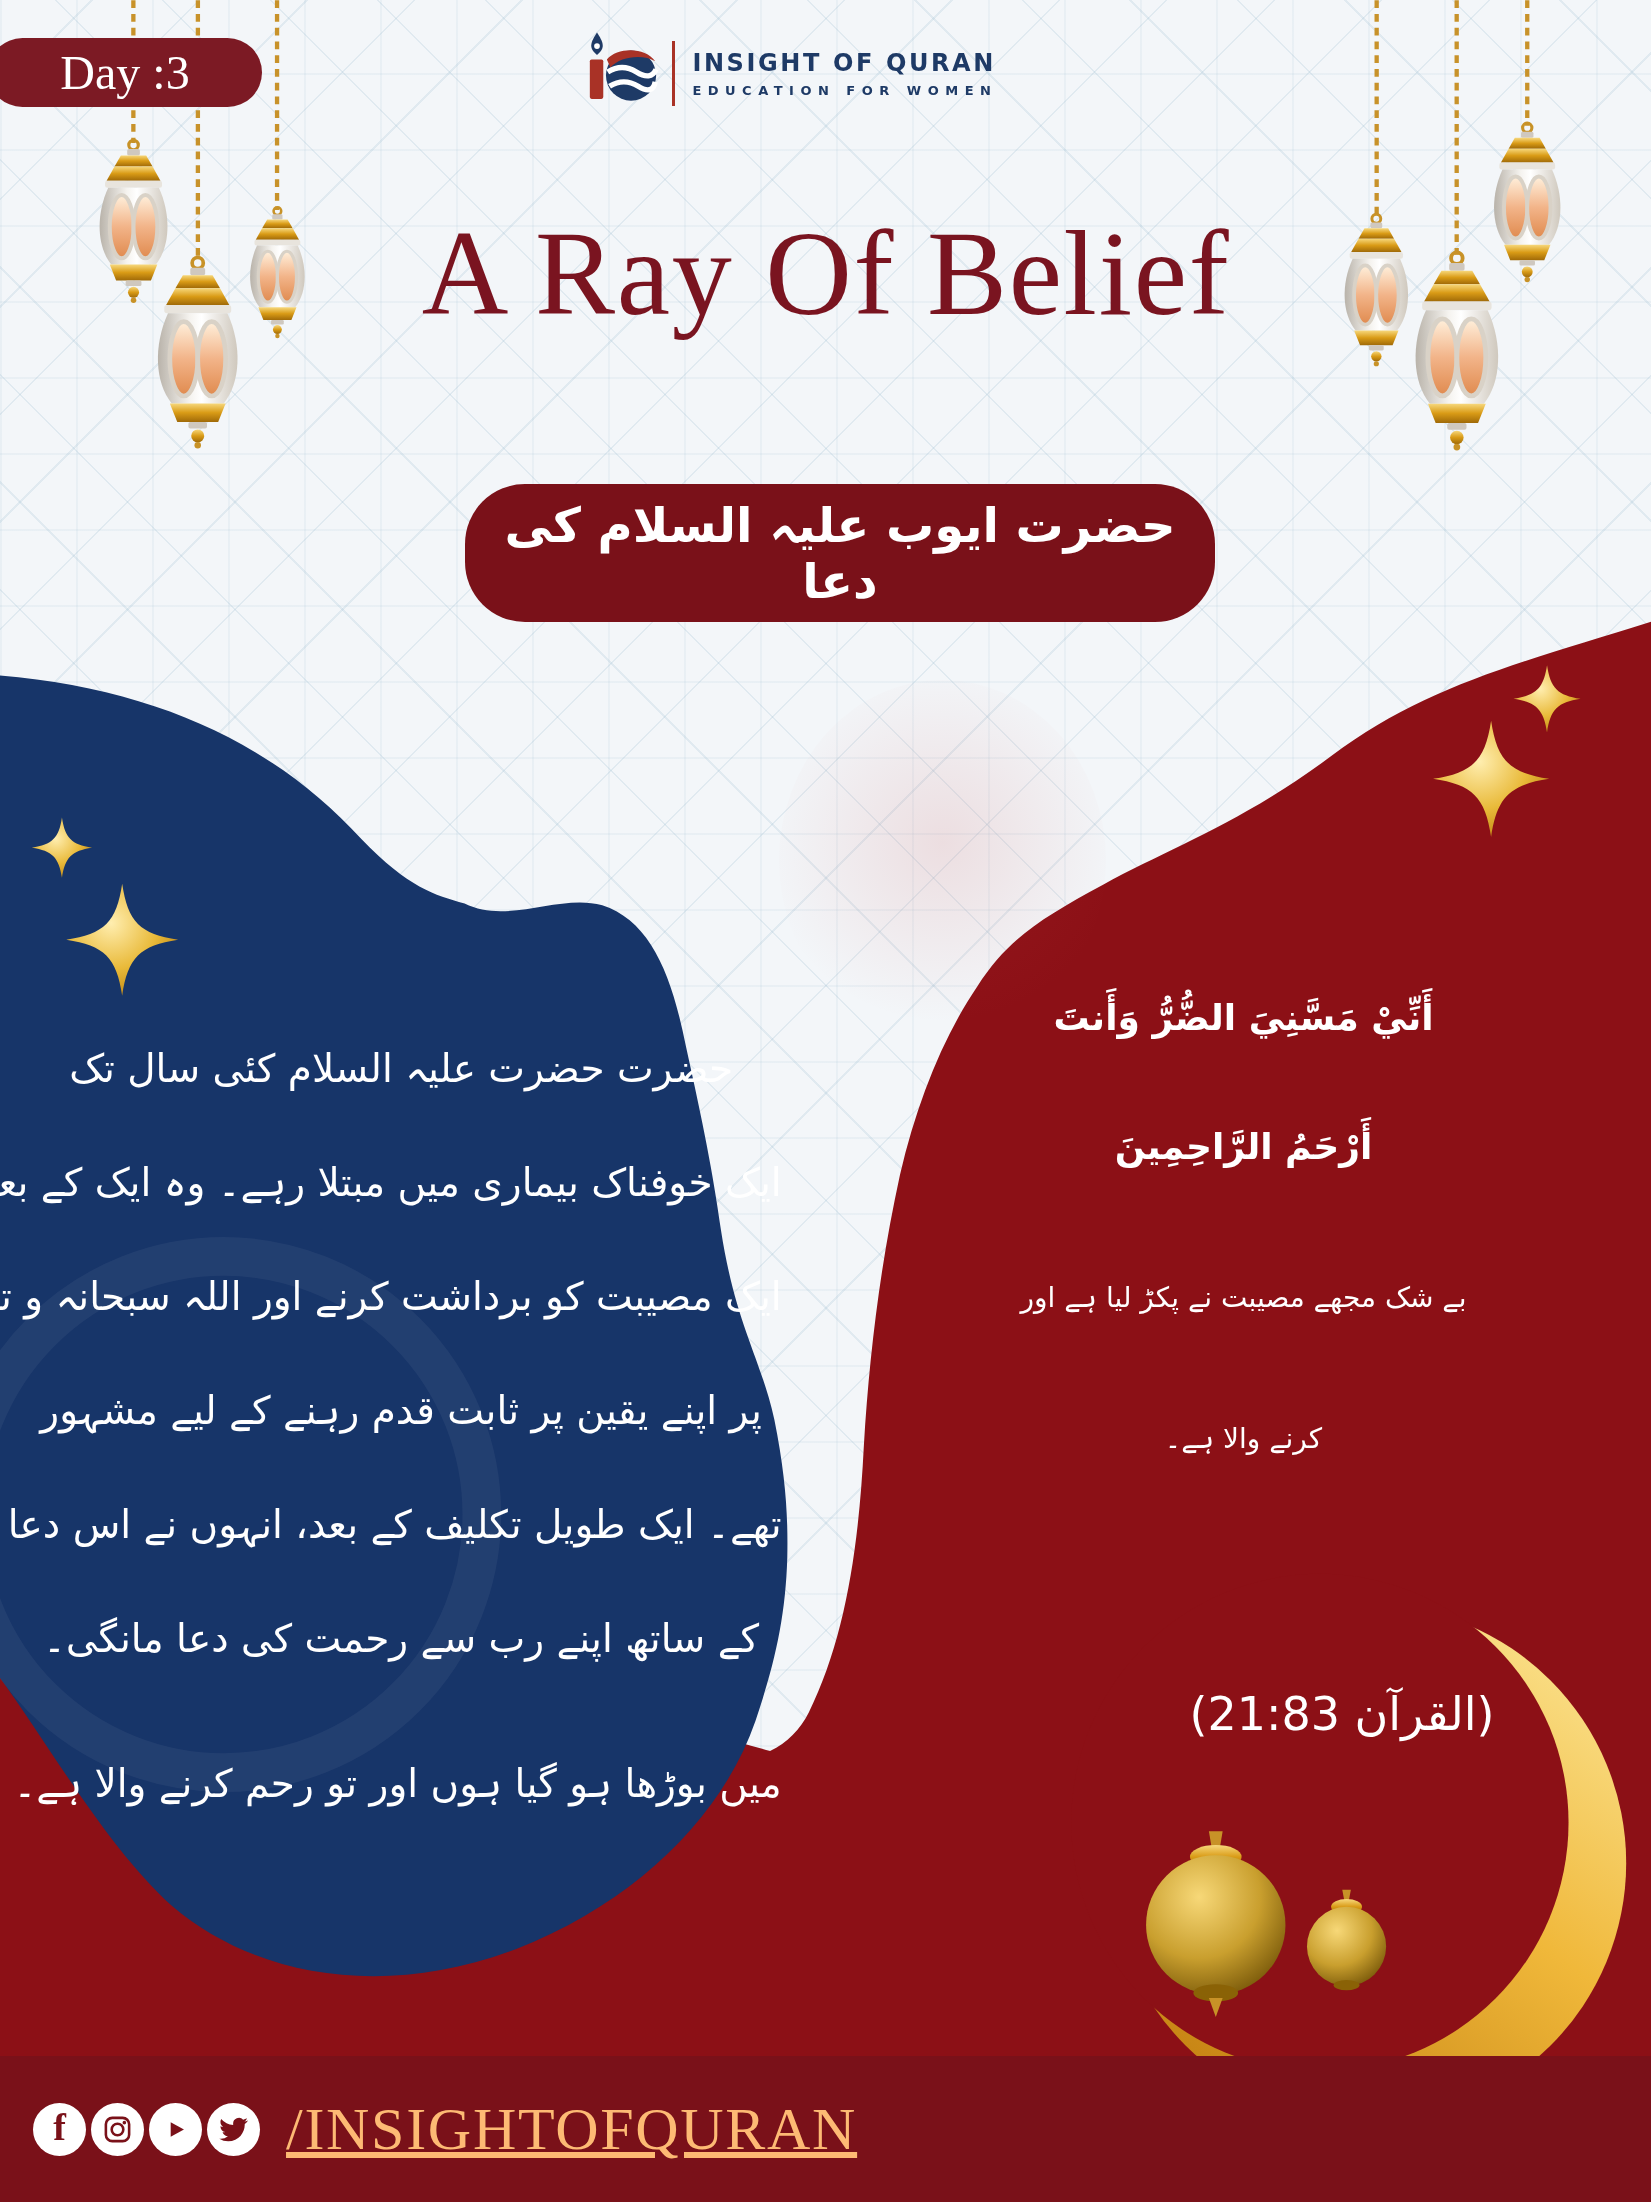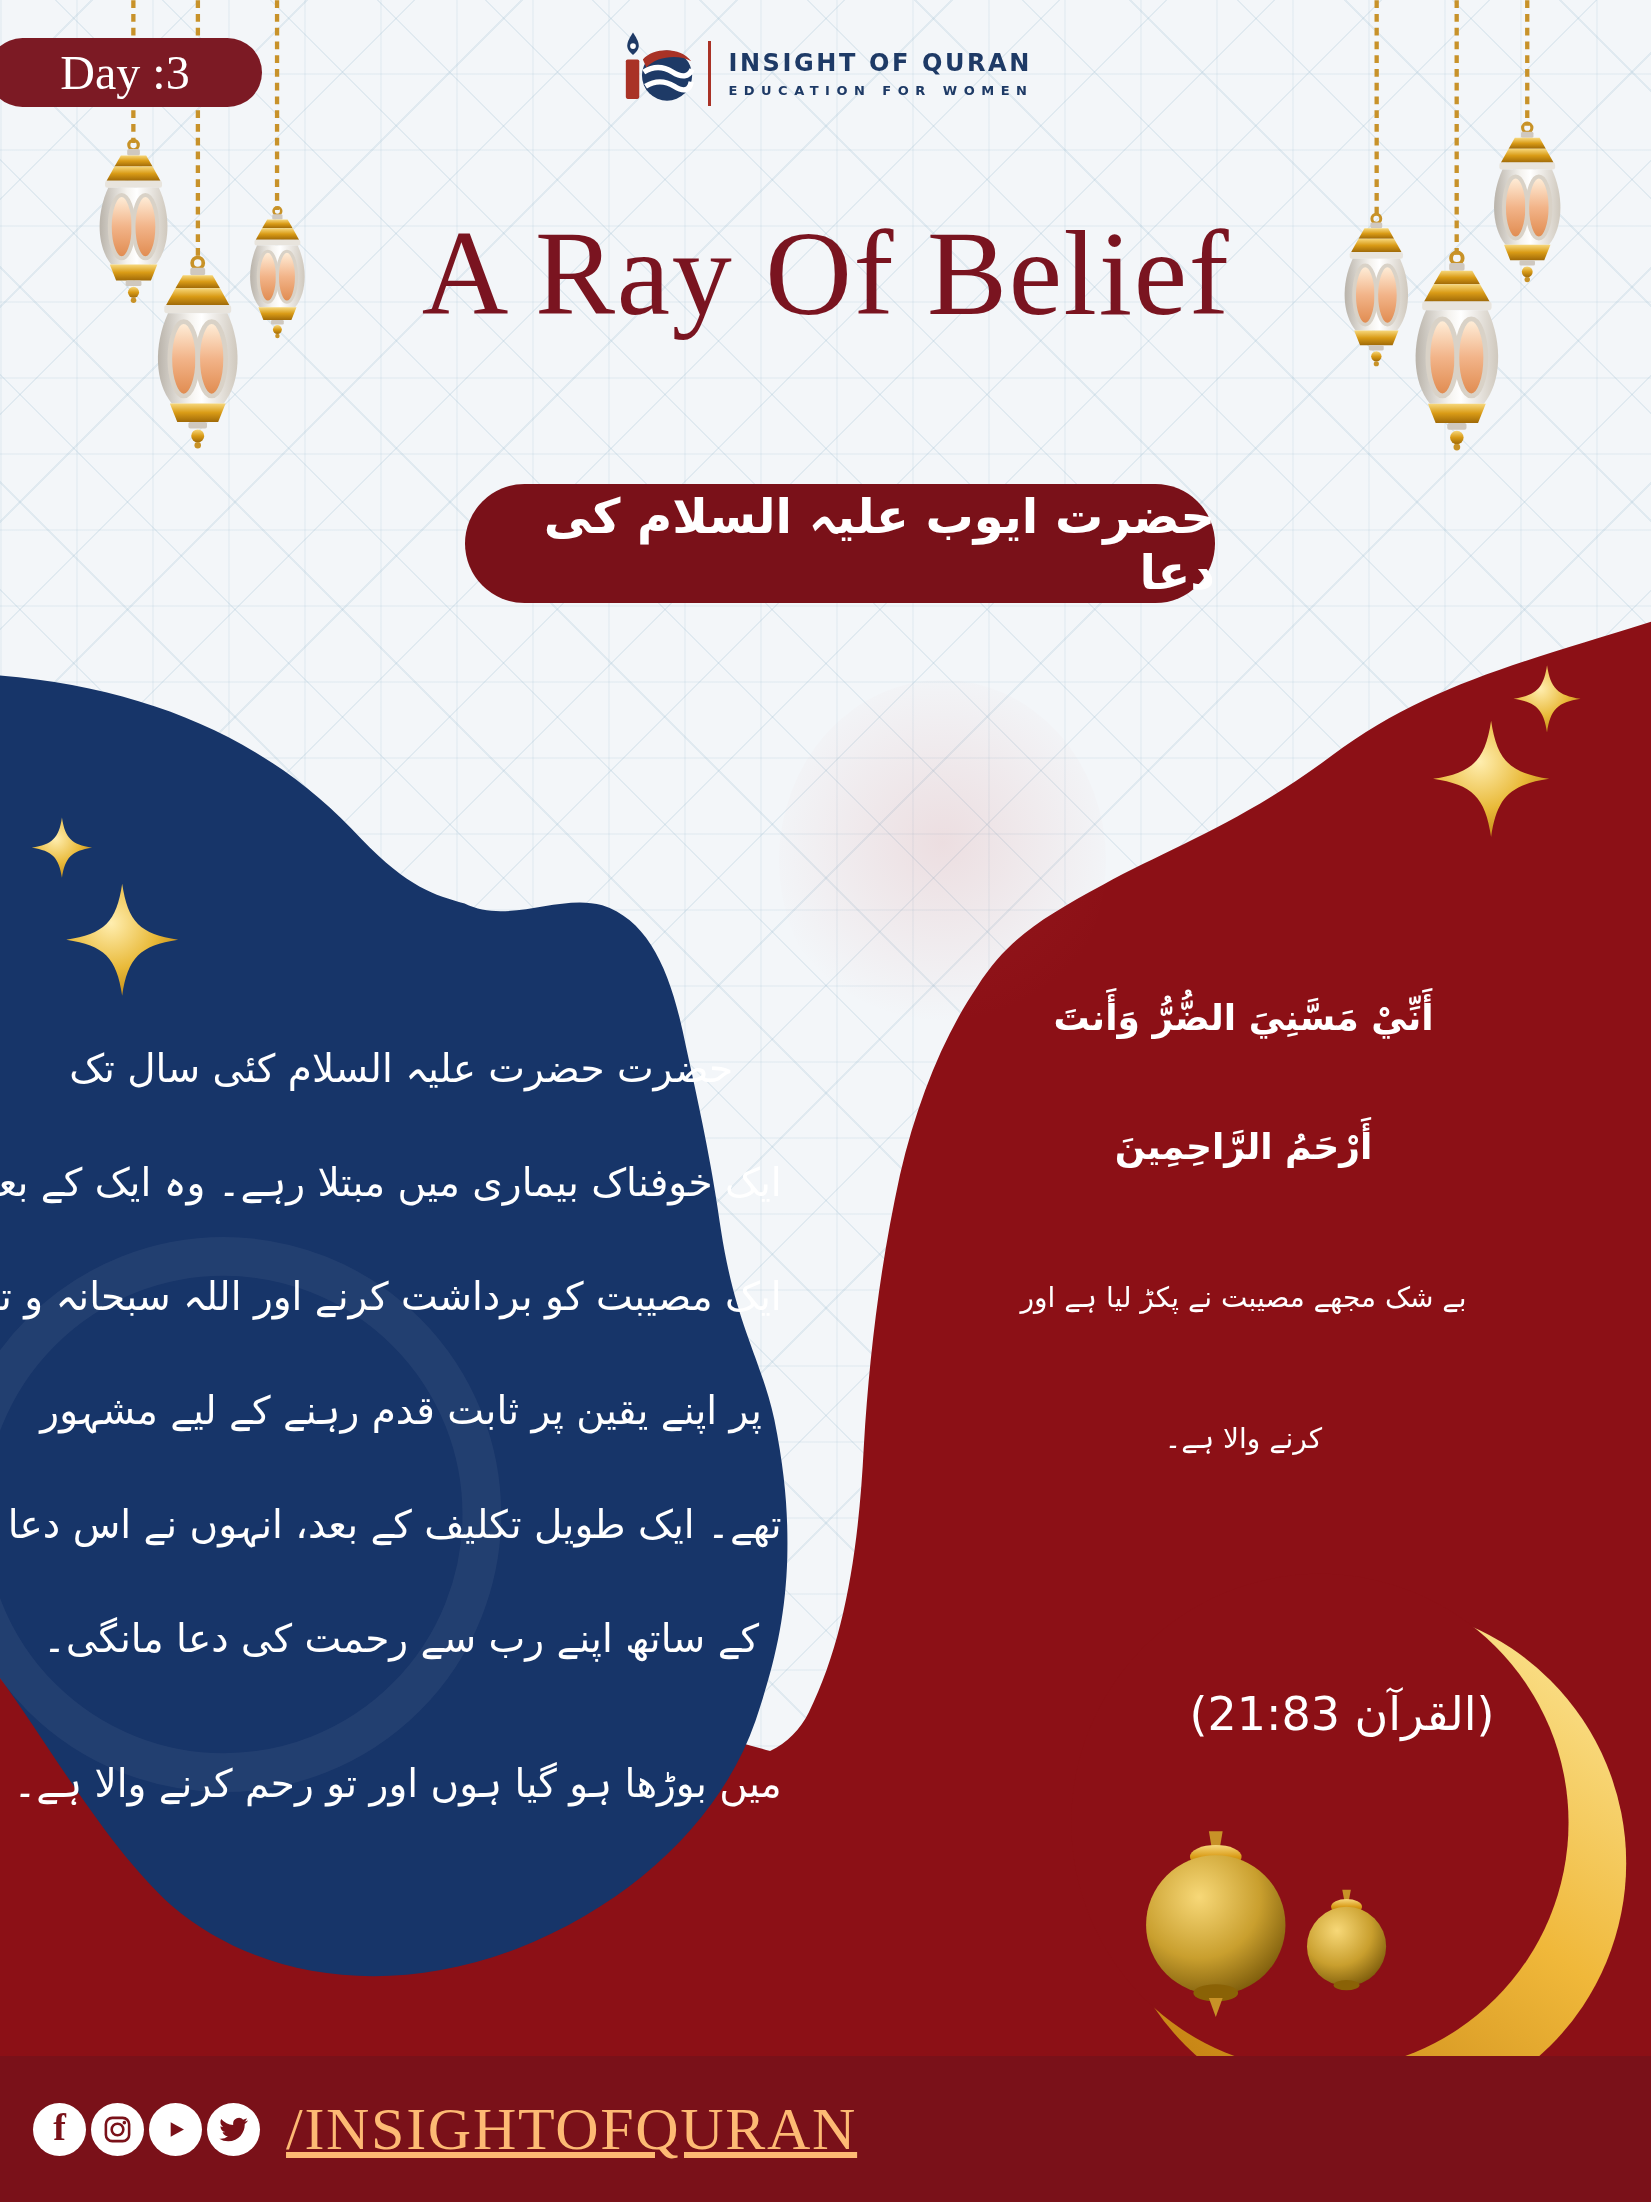--- a/index.html
+++ b/index.html
@@ -10,30 +10,30 @@
       repeating-linear-gradient(-45deg, rgba(150,185,205,.20) 0 1.7px, transparent 1.7px 76px),
       repeating-linear-gradient(90deg, rgba(150,185,205,.11) 0 1.7px, transparent 1.7px 76px),
       repeating-linear-gradient(0deg, rgba(150,185,205,.11) 0 1.7px, transparent 1.7px 76px);
     font-family:"Liberation Serif", serif;}
   .abs{position:absolute;}
   svg.deco{position:absolute;left:0;top:0;}
   
   .day-badge{left:-12px;top:38px;width:274px;height:69px;background:#7c1a24;border-radius:36px;
     display:flex;align-items:center;justify-content:center;color:#fff;font-size:48px;z-index:6;}
   
-  .logo{left:613px;top:29px;height:89px;display:flex;align-items:center;z-index:6;}
+  .logo{left:577px;top:29px;height:89px;display:flex;align-items:center;z-index:6;}
   .logo-divider{width:3.4px;height:65px;background:#a93226;margin:0 17px 0 12px;}
   .logo-name{font-family:"DejaVu Sans",sans-serif;font-weight:bold;font-size:24px;letter-spacing:2.6px;color:#1e3a66;}
   .logo-tagline{font-family:"DejaVu Sans",sans-serif;font-weight:bold;font-size:13px;letter-spacing:6.5px;color:#1e3a66;margin-top:6.9px;}
   
   .title{left:344px;top:205px;width:964px;text-align:center;color:#7a1420;font-size:120px;
     letter-spacing:1.7px;font-weight:500;z-index:5;}
   
-  .banner{left:465px;top:484px;width:750px;height:119px;background:#7a1119;border-radius:60px;
-    display:flex;align-items:center;justify-content:center;z-index:5;}
+  .banner{left:465px;top:484px;width:750px;height:138px;background:#7a1119;border-radius:60px;
+    display:flex;align-items:center;justify-content:center;z-index:5;text-align:center;}
   .banner-text{font-family:"DejaVu Sans",sans-serif;font-weight:bold;color:#fff;font-size:48px;direction:rtl;}
   
   .story{left:20.6px;top:1012px;width:761px;text-align:center;color:#fff;z-index:5;
     font-family:"DejaVu Sans",sans-serif;font-size:39px;direction:rtl;}
   .story .line{line-height:114px;white-space:nowrap;}
   .story .line.last{margin-top:31px;}
   
   .dua{left:908px;top:953px;width:671px;text-align:center;color:#fff;z-index:5;
     font-family:"DejaVu Sans",sans-serif;direction:rtl;}
   .dua .ar{font-size:36px;font-weight:bold;line-height:129px;white-space:nowrap;}

